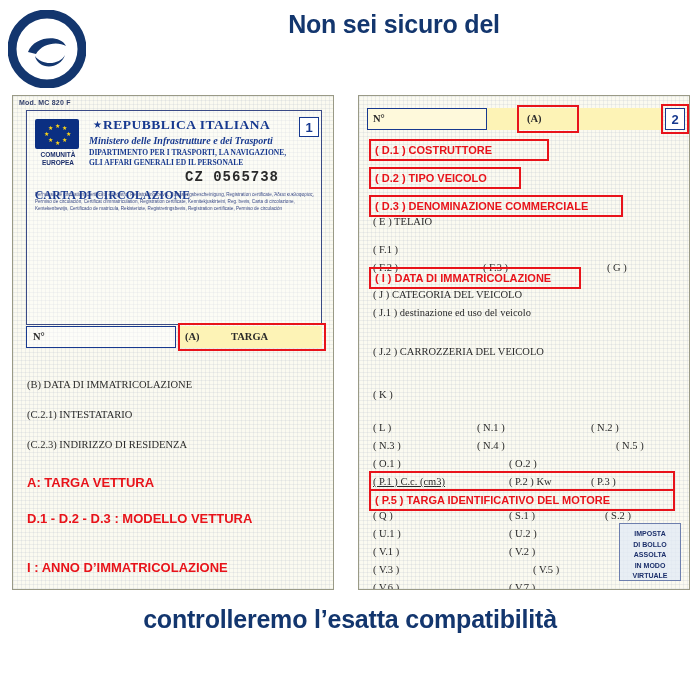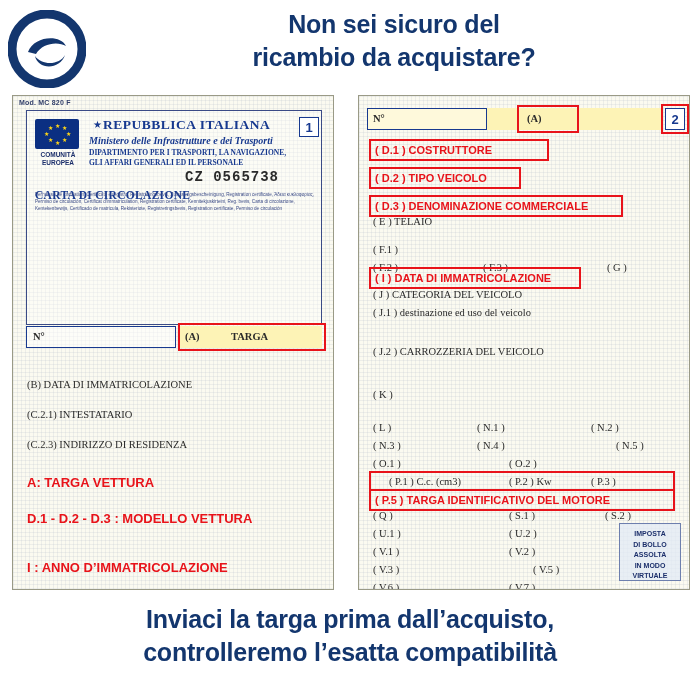--- a/index.html
+++ b/index.html
@@ -218,21 +218,20 @@
   <svg class="logo" viewBox="0 0 78 78" xmlns="http://www.w3.org/2000/svg">
     <circle cx="39" cy="39" r="35" fill="none" stroke="#13366e" stroke-width="9"></circle>
     <path d="M39 12 A27 27 0 1 0 39 66 A27 27 0 0 0 39 12" fill="#ffffff"></path>
     <path d="M66 39 L39 39 L39 30 Z" fill="#ffffff"></path>
     <path d="M20 42 C26 26, 52 24, 58 36 C50 31, 34 33, 28 44 Z" fill="#13366e"></path>
     <path d="M27 46 C34 56, 52 55, 57 45 C52 60, 30 60, 27 46 Z" fill="#13366e"></path>
   </svg>
 
   <div class="headline">
     <div>Non sei sicuro del</div>
-    <div>ricambio da acquistare?</div>
   </div>
 
   <div class="card" id="card-left">
     <div class="card-inner">
 
       <div class="modcode">Mod. MC 820 F</div>
 
       <div class="doc-box">
         <div class="eu-flag">
           <div class="stars">
@@ -320,21 +319,21 @@
 
       <div class="r-field" style="left:14px; top:326px;">( L )</div>
       <div class="r-field" style="left:118px; top:326px;">( N.1 )</div>
       <div class="r-field" style="left:232px; top:326px;">( N.2 )</div>
       <div class="r-field" style="left:14px; top:344px;">( N.3 )</div>
       <div class="r-field" style="left:118px; top:344px;">( N.4 )</div>
       <div class="r-field" style="left:232px; top:344px;padding-left:25px;">( N.5 )</div>
       <div class="r-field" style="left:14px; top:362px;">( O.1 )</div>
       <div class="r-field" style="left:150px; top:362px;">( O.2 )</div>
 
-      <div class="r-field" style="left:30px; top:380px;">( P.1 )  C.c. (cm3)</div>
+      <div class="r-field" style="left:14px; top:380px;text-decoration:underline;">( P.1 )  C.c. (cm3)</div>
       <div class="r-field" style="left:150px; top:380px;">( P.2 ) Kw</div>
       <div class="r-field" style="left:232px; top:380px;">( P.3 )</div>
       <div class="redbox" style="left:10px; top:375px; width:306px; height:20px;"></div>
 
       <div class="r-red-label" style="left:16px; top:398px;">( P.5 )  TARGA IDENTIFICATIVO DEL MOTORE</div>
       <div class="redbox" style="left:10px; top:393px; width:306px; height:22px;"></div>
 
       <div class="r-field" style="left:14px; top:414px;">( Q )</div>
       <div class="r-field" style="left:150px; top:414px;">( S.1 )</div>
       <div class="r-field" style="left:246px; top:414px;">( S.2 )</div>
@@ -349,17 +348,16 @@
 
       <div class="stamp" style="white-space:pre-line;">IMPOSTA
 DI BOLLO
 ASSOLTA
 IN MODO
 VIRTUALE</div>
     </div>
   </div>
 
   <div class="footer">
-    <div>Inviaci la targa prima dall’acquisto,</div>
     <div>controlleremo l’esatta compatibilità</div>
   </div>
 
 </div>
 
 </body></html>

